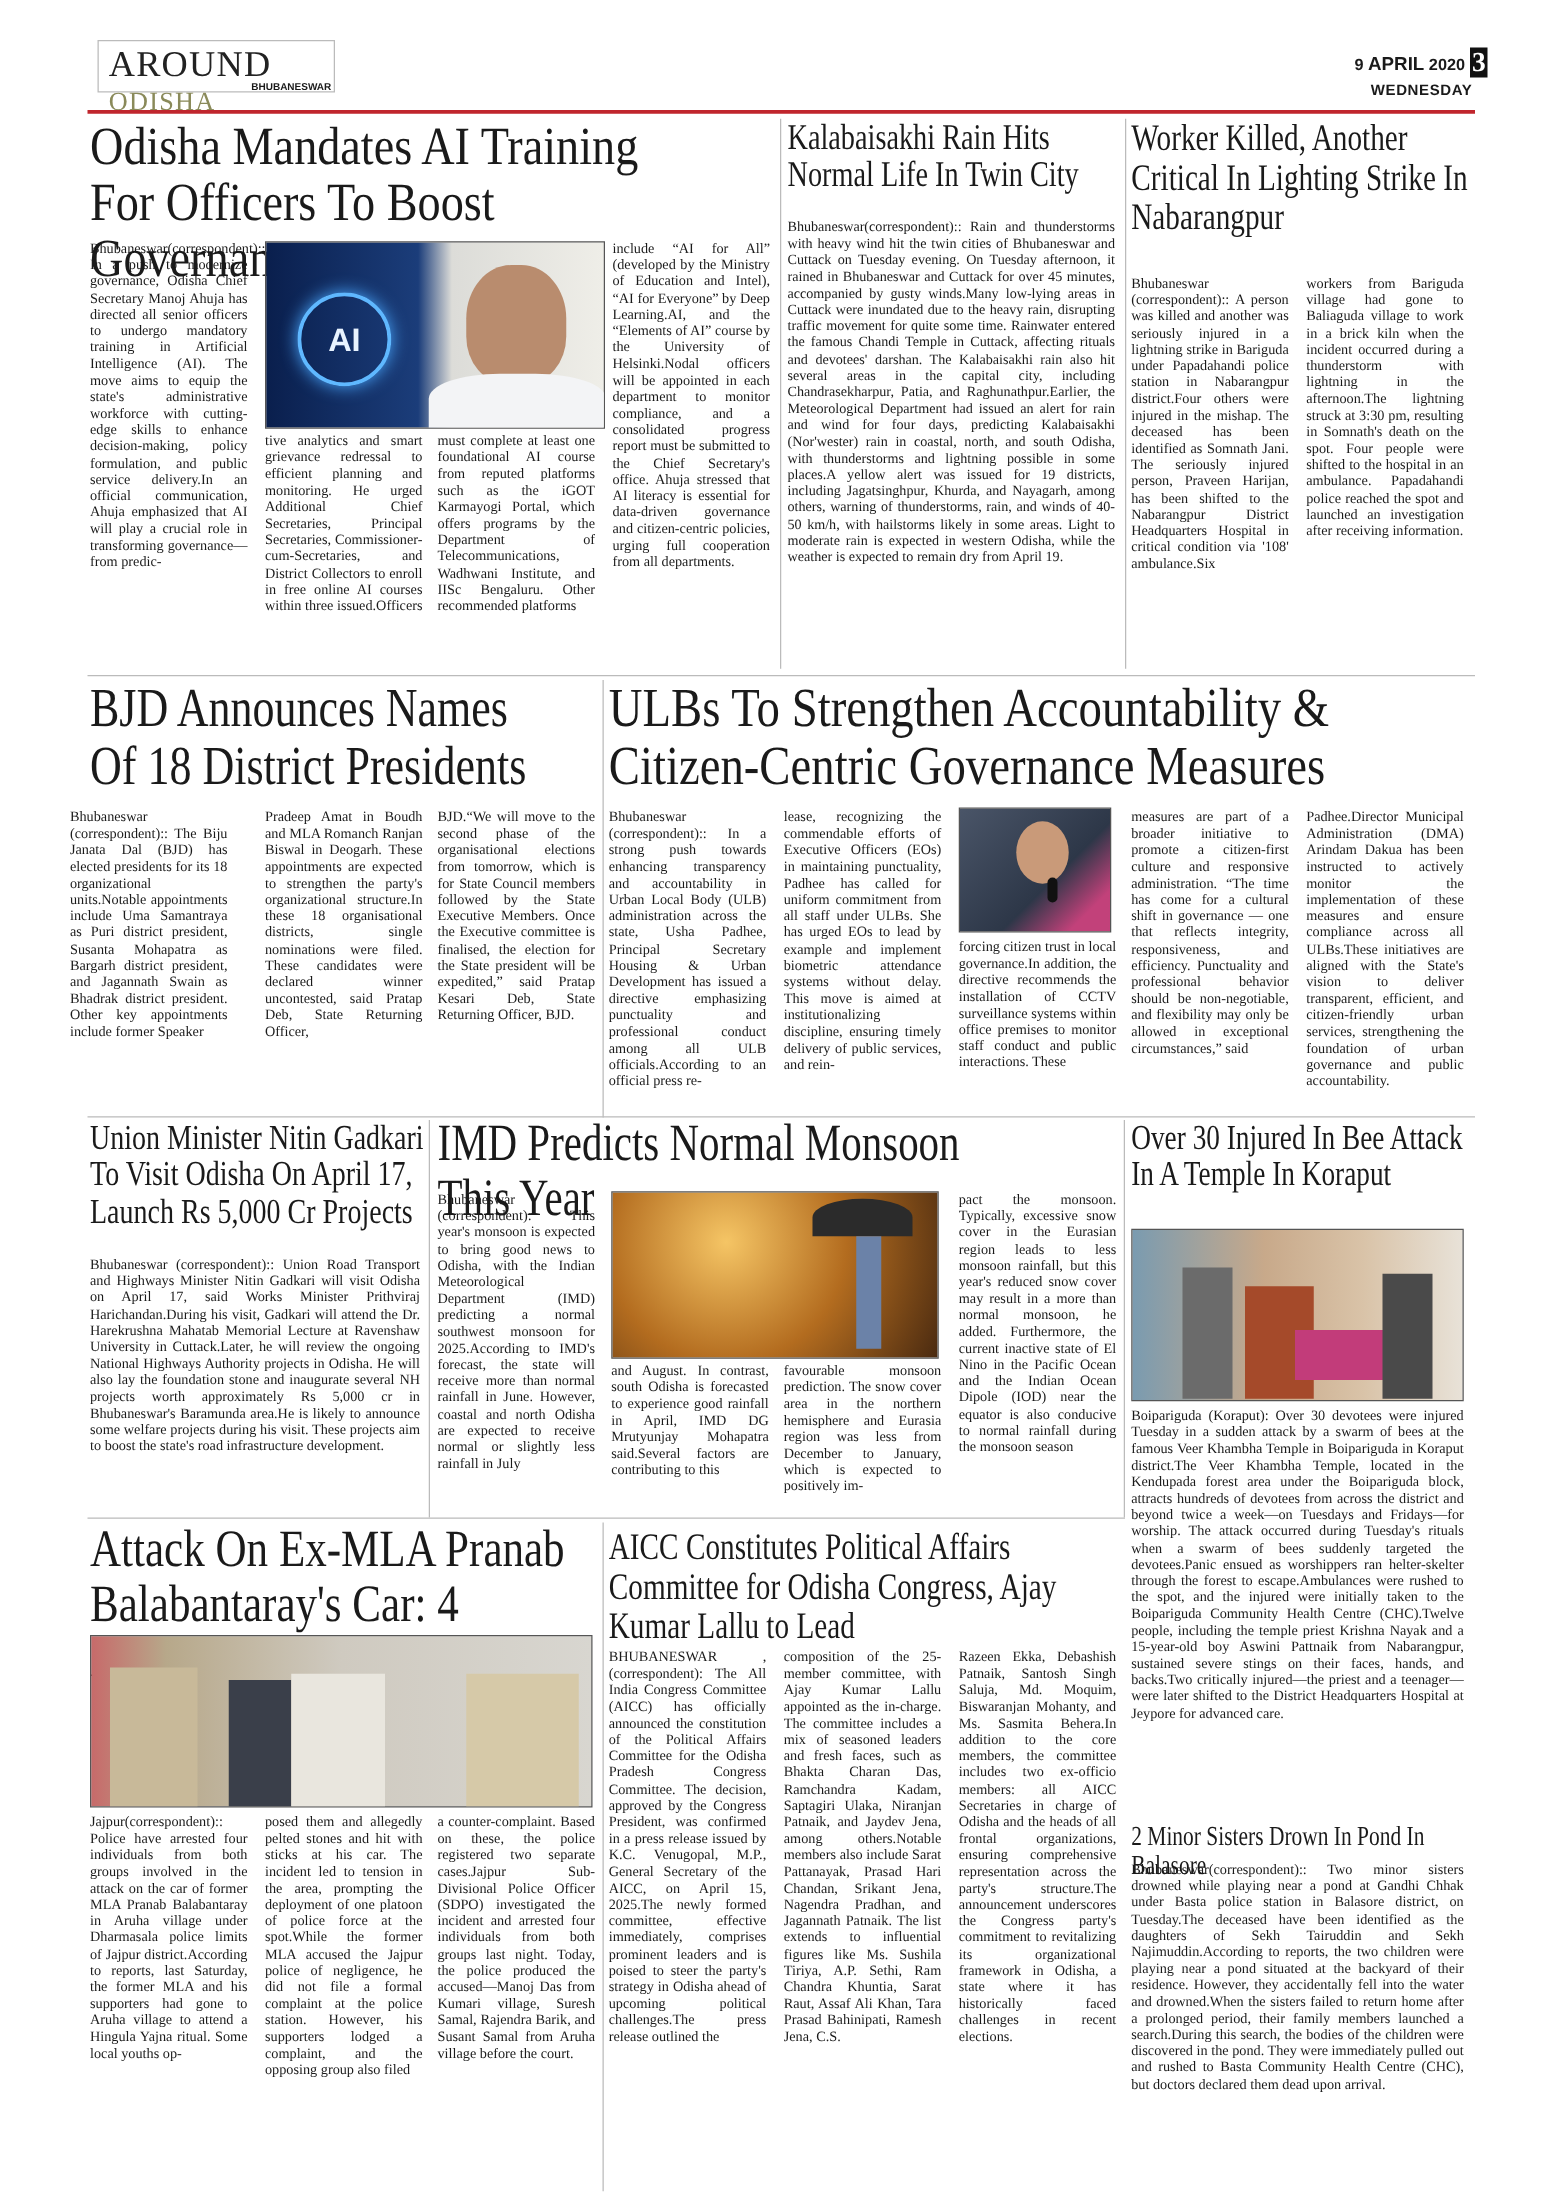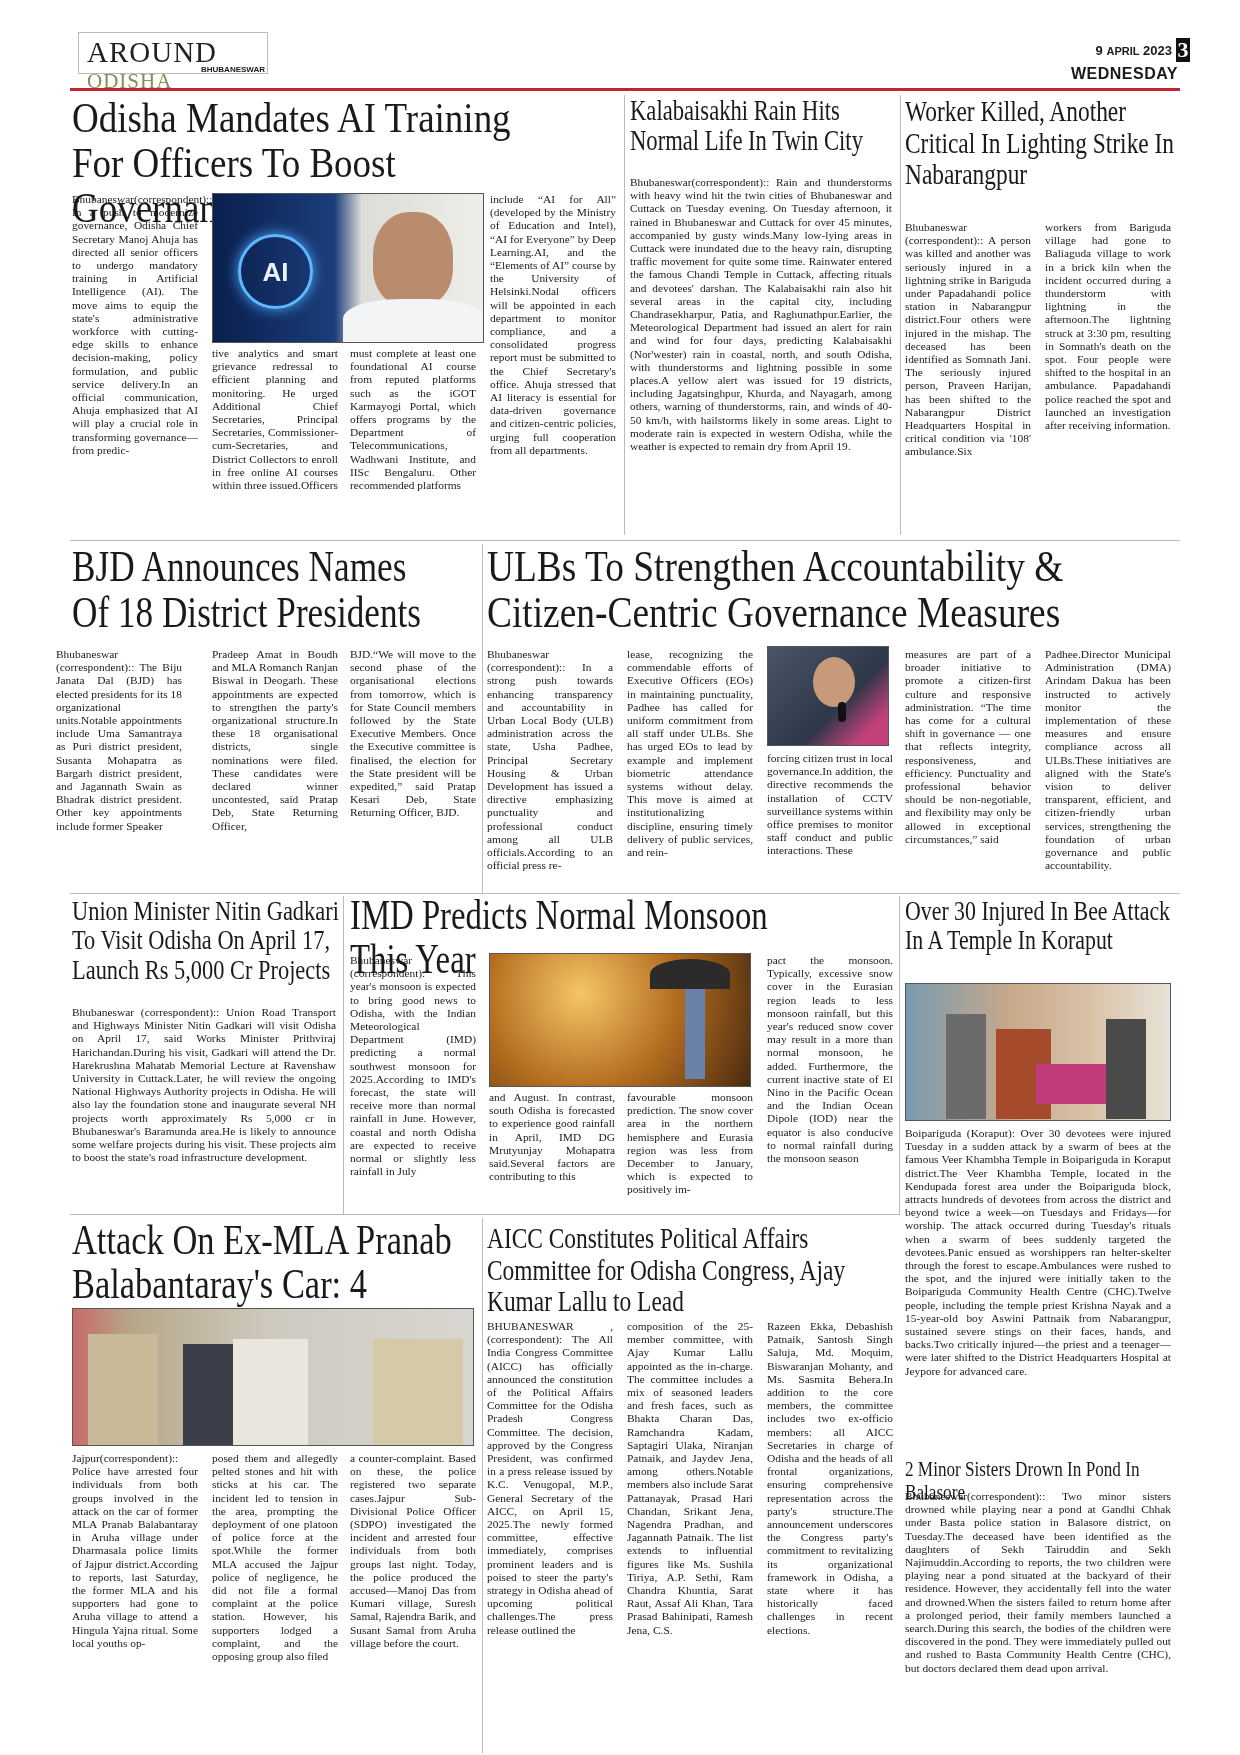--- a/index.html
+++ b/index.html
@@ -3,42 +3,42 @@
 <meta charset="utf-8">
 <style>
 *{box-sizing:border-box;margin:0;padding:0}
 body{width:1240px;height:1755px;background:#fff;font-family:"Liberation Serif",serif;color:#1a1a1a;position:relative;overflow:hidden}
 .abs{position:absolute}
 .masthead{left:78px;top:32px;width:190px;height:42px;border:1px solid #bbb;padding:3px 8px}
 .logo-a{font-size:29px;letter-spacing:1px;color:#222;font-family:"Liberation Serif",serif}
 .logo-b{color:#8a8a5a;font-size:21px;letter-spacing:1px}
 .logo-sub{position:absolute;right:2px;bottom:-1px;font-family:"Liberation Sans",sans-serif;font-weight:bold;font-size:8px}
 .date{right:62px;top:43px;font-family:"Liberation Sans",sans-serif;font-weight:bold;font-size:13px;text-align:right}
-.date small{font-size:11px}
+.date small{font-size:15px}
 .pageno{right:50px;top:38px;background:#111;color:#fff;font-size:22px;width:14px;height:24px;text-align:center;line-height:24px;font-weight:bold}
-.day{right:62px;top:65px;font-family:"Liberation Sans",sans-serif;font-weight:bold;font-size:16px;letter-spacing:.5px}
+.day{right:62px;top:65px;font-family:"Liberation Sans",sans-serif;font-weight:bold;font-size:12px;letter-spacing:.5px}
 .rule{left:70px;width:1110px;top:88px;height:3px;background:#c0262d}
 .hl{font-family:"Liberation Serif",serif;line-height:1.05;color:#1a1a1a;transform-origin:left top}
 .col{font-size:11.4px;line-height:13.2px;text-align:justify;hyphens:auto;position:absolute}
 .vline{position:absolute;width:1px;background:#bbb}
 .hline{position:absolute;height:1px;background:#bbb}
 .photo{position:absolute;border:1px solid #555;overflow:hidden}
 </style>
 </head>
 <body>
 
 <div class="abs masthead">
   <span class="logo-a">AROUND</span>
   <span class="logo-b">ODISHA</span>
   <span class="logo-sub">BHUBANESWAR</span>
 </div>
 <div class="abs date" style="right:68px">
   <span>9</span>
   <small>APRIL</small>
-  <span>2023</span>
+  <span>2020</span>
 </div>
 <div class="abs pageno">3</div>
 <div class="abs day">WEDNESDAY</div>
 <div class="abs rule"></div>
 
 <div class="abs hl" style="left:72px;top:95px;width:560px;font-size:43px;transform:scaleX(.86)">Odisha Mandates AI Training For Officers To Boost Governance</div>
 <div class="col" style="left:72px;top:193px;width:126px">Bhubaneswar(correspondent):: In a push to modernize governance, Odisha Chief Secretary Manoj Ahuja has directed all senior officers to undergo mandatory training in Artificial Intelligence (AI). The move aims to equip the state's administrative workforce with cutting-edge skills to enhance decision-making, policy formulation, and public service delivery.In an official communication, Ahuja emphasized that AI will play a crucial role in transforming governance—from predic-</div>
 <div class="photo" style="left:212px;top:193px;width:272px;height:150px;background:linear-gradient(90deg,#0a1f4d 0%,#1b3d7a 45%,#dcdcd8 55%,#efeee8 100%)">
   <div style="position:absolute;left:25px;top:40px;width:75px;height:75px;border-radius:50%;border:3px solid #5fb8ff;box-shadow:0 0 14px #4aa8ff;color:#e8f3ff;font:bold 26px 'Liberation Sans',sans-serif;text-align:center;line-height:70px">AI</div>
   <div style="position:absolute;left:160px;top:18px;width:80px;height:95px;border-radius:45% 45% 40% 40%;background:#b98c6e"></div>

